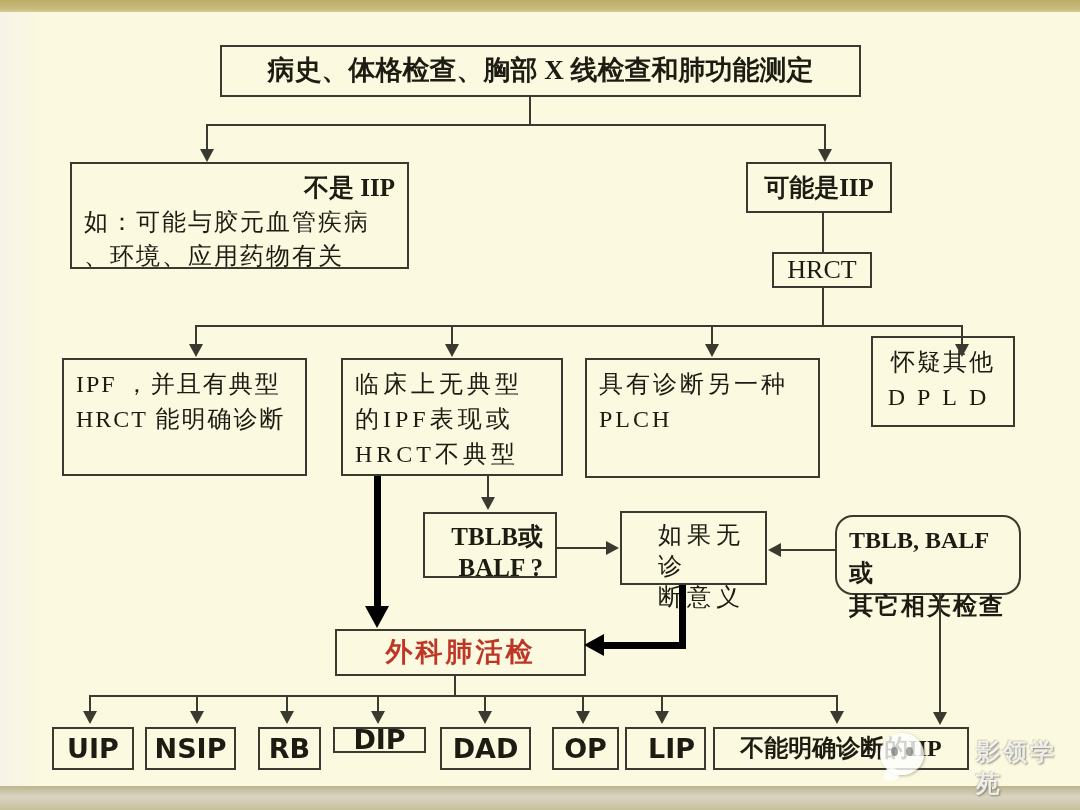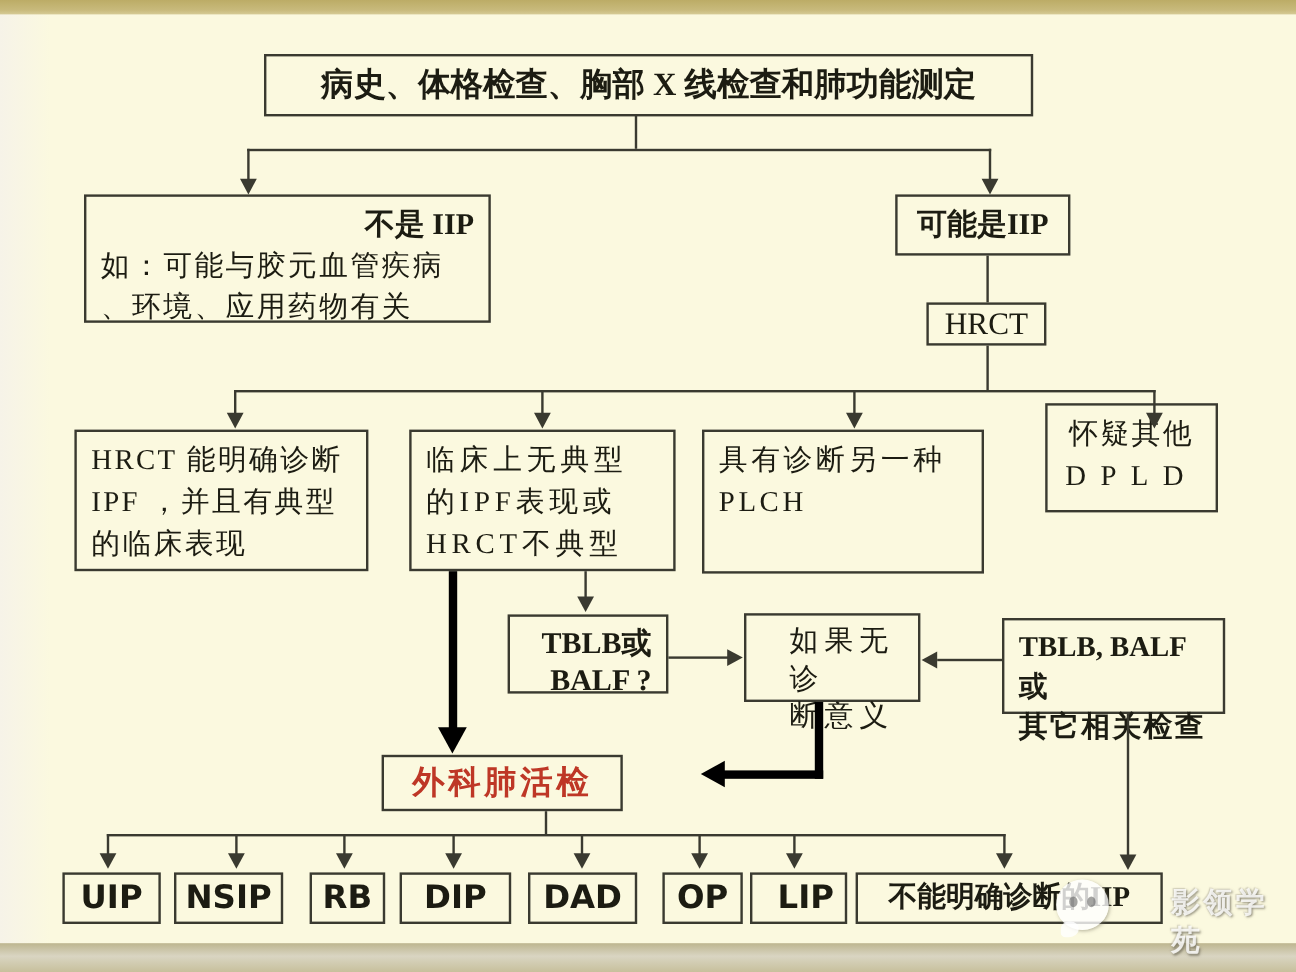--- a/index.html
+++ b/index.html
@@ -63,23 +63,22 @@
 
   <div class="box center bold t25" style="left:746px;top:162px;width:146px;height:51px;">
     <span>可能是IIP</span>
   </div>
 
   <div class="box center t26" style="left:772px;top:252px;width:100px;height:36px;">
     <span>HRCT</span>
   </div>
 
   <div class="box pad t24 ls2" style="left:62px;top:358px;width:245px;height:118px;line-height:35px;">
+    <div>IPF ，并且有典型</div>
     <div>HRCT 能明确诊断</div>
-    <div>IPF ，并且有典型</div>
-    <div>的临床表现</div>
   </div>
 
   <div class="box pad t24 ls4" style="left:341px;top:358px;width:222px;height:118px;line-height:35px;">
     <div>临床上无典型</div>
     <div>的IPF表现或</div>
     <div>HRCT不典型</div>
   </div>
 
   <div class="box pad t24 ls3" style="left:585px;top:358px;width:235px;height:120px;line-height:35px;">
     <div>具有诊断另一种</div>
@@ -94,39 +93,39 @@
   <div class="box pad bold t25" style="left:423px;top:512px;width:134px;height:66px;line-height:31px;">
     <div>TBLB或</div>
     <div>BALF ?</div>
   </div>
 
   <div class="box pad t24 ls5" style="left:620px;top:511px;width:147px;height:74px;line-height:31px;padding-left:36px;">
     <div>如果无诊</div>
     <div>断意义</div>
   </div>
 
-  <div class="box pad bold t24" style="left:835px;top:515px;width:186px;height:80px;line-height:33px;">
+  <div class="box pad bold t24" style="left:835px;top:515px;width:186px;height:80px;line-height:33px;border-radius:18px;">
     <div>TBLB, BALF或</div>
     <div class="ls2">其它相关检查</div>
   </div>
 
-  <div class="box center bold t27 red ls3" style="left:318px;top:629px;width:201px;height:47px;justify-content:center;">
+  <div class="box center bold t27 red ls3" style="left:335px;top:629px;width:251px;height:47px;justify-content:center;">
     <span>外科肺活检</span>
   </div>
 
   <div class="box center bold t27 sans" style="left:52px;top:727px;width:82px;height:43px;">
     <span>UIP</span>
   </div>
   <div class="box center bold t27 sans" style="left:145px;top:727px;width:91px;height:43px;">
     <span>NSIP</span>
   </div>
   <div class="box center bold t27 sans" style="left:258px;top:727px;width:63px;height:43px;">
     <span>RB</span>
   </div>
-  <div class="box center bold t27 sans" style="left:333px;top:727px;width:93px;height:43px;">
+  <div class="box center bold t27 sans" style="left:333px;top:727px;width:93px;height:26px;">
     <span>DIP</span>
   </div>
   <div class="box center bold t27 sans" style="left:440px;top:727px;width:91px;height:43px;">
     <span>DAD</span>
   </div>
   <div class="box center bold t27 sans" style="left:552px;top:727px;width:67px;height:43px;">
     <span>OP</span>
   </div>
   <div class="box center bold t27 sans" style="left:625px;top:727px;width:81px;height:43px;padding-left:12px;">
     <span>LIP</span>

